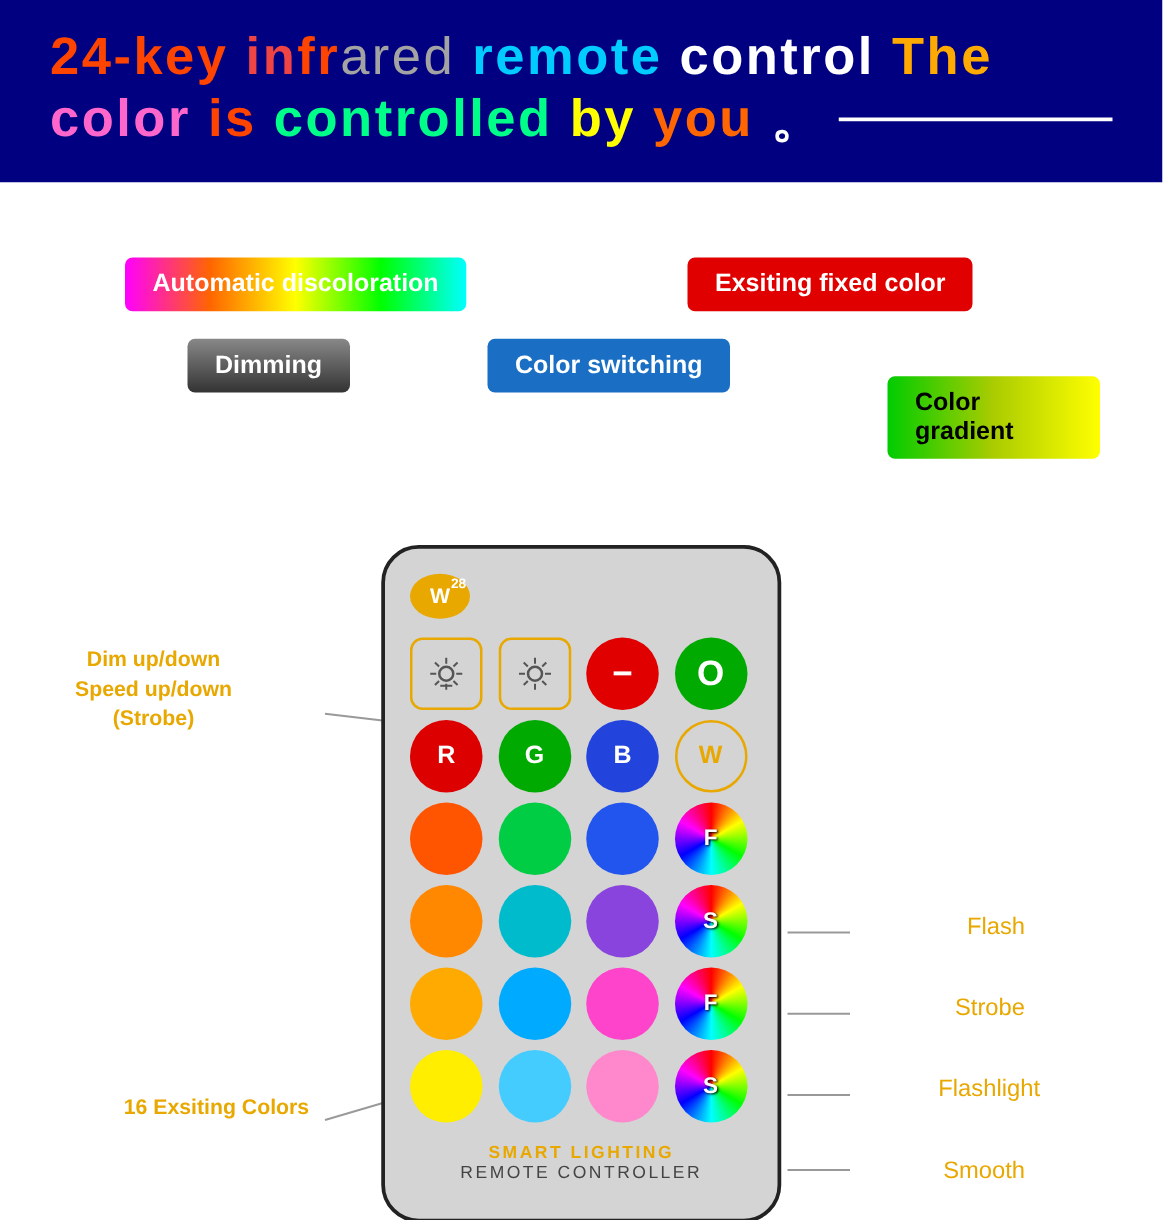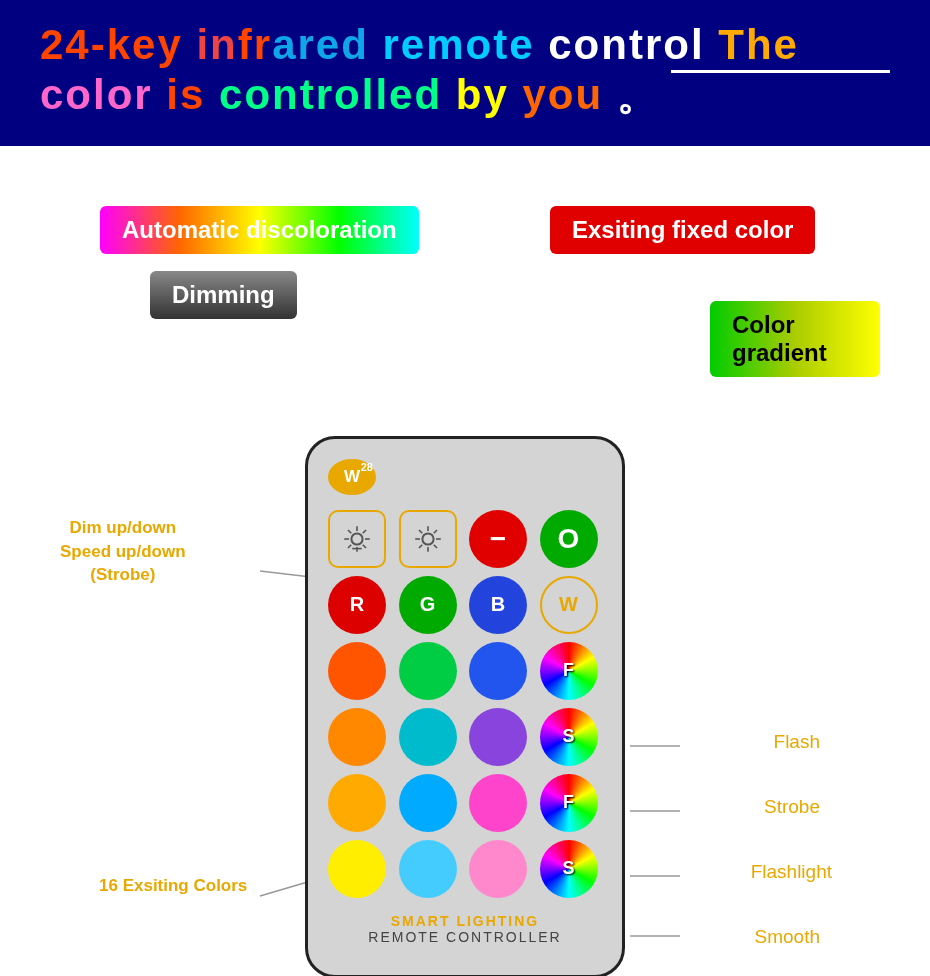--- a/index.html
+++ b/index.html
@@ -19,41 +19,42 @@
     }
     .header-line1, .header-line2 {
       font-size: 42px;
       font-weight: 900;
       letter-spacing: 2px;
       line-height: 1.2;
     }
 
     .header-line2-wrapper {
       display: flex;
+      align-items: center;
       gap: 10px;
     }
     .header-underline {
       flex: 1;
       height: 3px;
       background: #fff;
     }
 
     
     .features-area {
       background: #fff;
       padding: 30px 50px 20px 50px;
       min-height: 220px;
       position: relative;
     }
 
     .badge {
       display: inline-block;
       padding: 10px 22px;
       border-radius: 6px;
-      font-size: 24px;
+      font-size: 20px;
       font-weight: bold;
       color: #fff;
       position: absolute;
     }
 
     .badge-auto {
       background: linear-gradient(to right, #ff00ff, #ff6600, #ffff00, #00ff00, #00ffff);
       color: #fff;
       font-weight: 900;
       top: 30px;
@@ -227,21 +228,21 @@
       position: relative;
       height: 220px;
     }
   </style>
 </head>
 <body>
 
 <div class="header-banner">
   <div class="header-line1">
     <span style="color:#ff4400; font-weight:900;">24-key</span>
-    <span style="color:#ef4444; font-weight:900;"> in</span><span style="color:#ff4400; font-weight:900;">fr</span><span style="color:#0ea5e9; font-weight:700;">ared </span>
+    <span style="color:#ef4444; font-weight:900;"> in</span><span style="color:#ff4400; font-weight:900;">fr</span><span style="color:#a3a3a3; font-weight:400;">ared </span>
     <span style="color:#00ccff; font-weight:900;">remote</span>
     <span style="color:#fff; font-weight:900;"> control </span>
     <span style="color:#ffaa00; font-weight:900;">The</span>
   </div>
   <div class="header-line2-wrapper">
     <div class="header-line2">
       <span style="color:#ff66cc; font-weight:900;">color</span>
       <span style="color:#ff4400; font-weight:900;"> is </span>
       <span style="color:#00ff88; font-weight:900;">controlled</span>
       <span style="color:#ffff00; font-weight:900;"> by </span>
@@ -254,20 +255,21 @@
 
 <div class="features-area">
   <div class="features-wrapper">
 
     <div class="badge badge-auto">Automatic discoloration</div>
 
     <div class="badge badge-controls">Exsiting fixed color</div>
 
     <div class="badge badge-dimming">Dimming</div>
 
+    <div class="badge badge-color-switching">Color switching</div>
 
     <div class="badge badge-gradient">Color gradient</div>
   </div>
 </div>
 
 <div class="remote-area">
   <div class="remote-container">
 
     <div class="annotation" style="left:30px; top:80px; text-align:center; line-height:1.4;">
       Dim up/down<br>Speed up/down<br>(Strobe)

